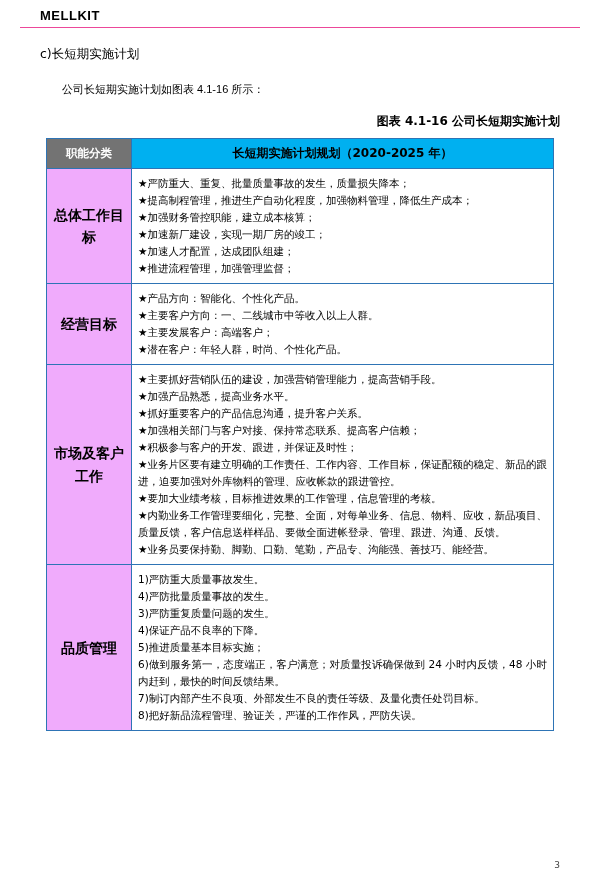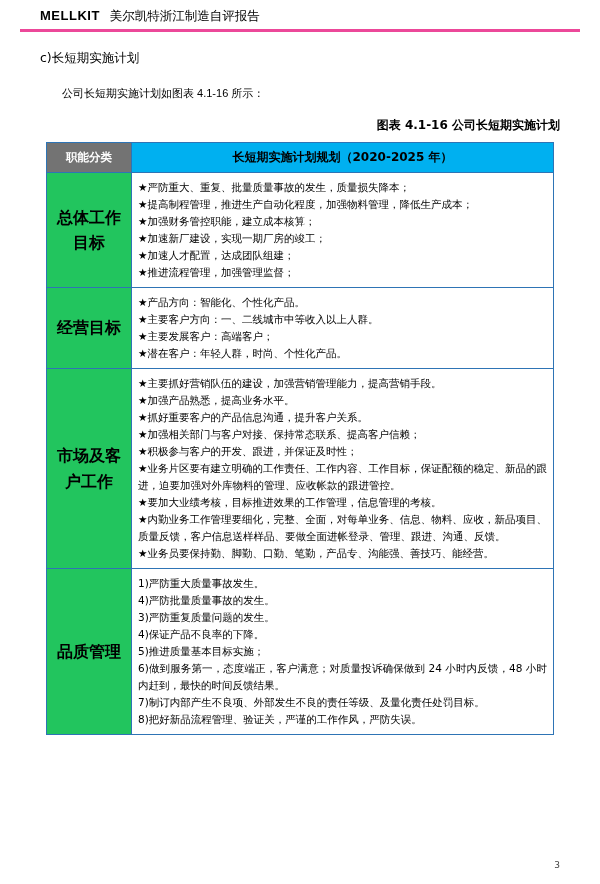--- a/index.html
+++ b/index.html
@@ -21,21 +21,21 @@
     box-sizing: border-box;
     padding: 0 40px;
     position: relative;
   }
   
   .header {
     display: flex;
     align-items: baseline;
     padding-top: 8px;
     padding-bottom: 4px;
-    border-bottom: 3px solid #ec4899;
+    border-bottom: 1px solid #ec4899;
     margin: 0 -20px;
     padding-left: 20px;
     padding-right: 20px;
   }
   .brand {
     font-family: "Liberation Sans", sans-serif;
     font-weight: bold;
     font-size: 13px;
     letter-spacing: 0.5px;
     color: #000;
@@ -93,25 +93,25 @@
     background: #00b0f0;
     color: #000000;
     font-family: "DejaVu Sans", sans-serif;
     font-weight: bold;
     font-size: 12px;
     text-align: center;
   }
   .cat-cell {
     width: 72px;
     font-family: "DejaVu Sans", sans-serif;
-    font-size: 16px;
+    font-size: 14px;
     font-weight: bold;
     text-align: center;
     line-height: 1.6;
-    background: #22c55e;
+    background: #f0abfc;
   }
   .content-cell {
     font-family: "DejaVu Sans", sans-serif;
     font-size: 10.5px;
     line-height: 1.62;
     text-align: justify;
     background: #ffffff;
   }
   .content-cell p {
     margin: 0;
@@ -127,21 +127,20 @@
     color: #444;
   }
 </style>
 </head>
 <body>
 
 <div class="page">
 
   <div class="header">
     <span class="brand">MELLKIT</span>
-    <span class="header-title">美尔凯特浙江制造自评报告</span>
   </div>
 
   <div class="section-title">c)长短期实施计划</div>
 
   <div class="intro">公司长短期实施计划如图表 4.1-16 所示：</div>
 
   <div class="table-caption">图表 4.1-16 公司长短期实施计划</div>
 
   <table class="plan">
     <thead>

